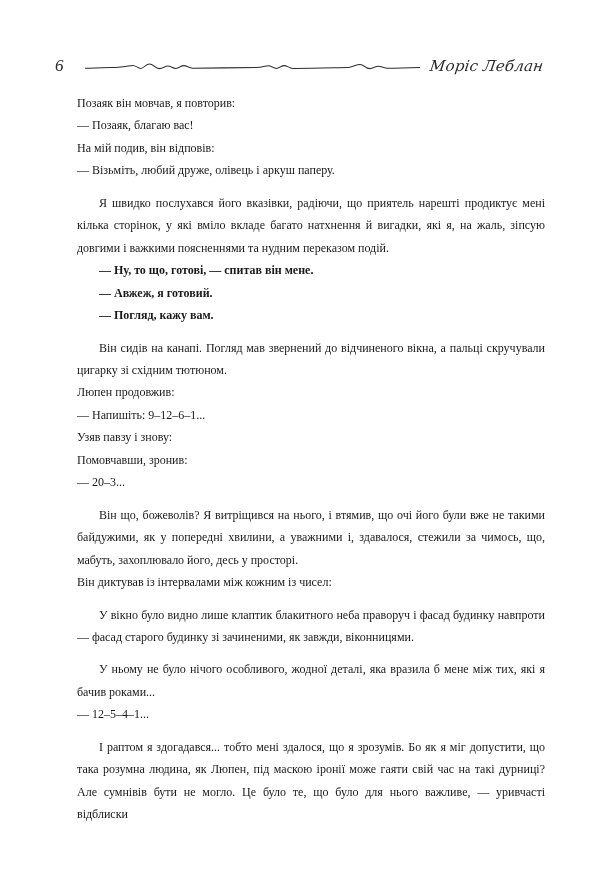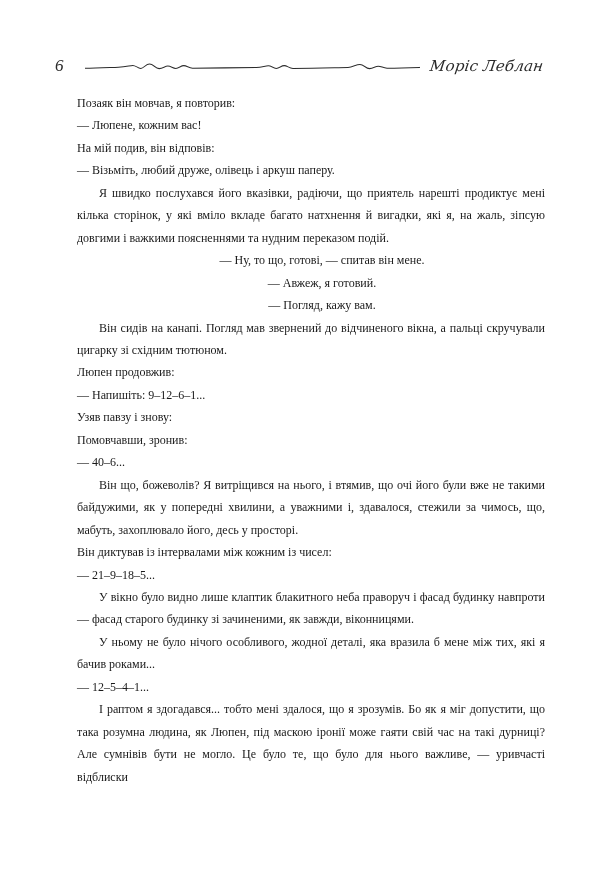--- a/index.html
+++ b/index.html
@@ -87,26 +87,28 @@
     color: #191919;
     text-align: justify;
     text-justify: inter-word;
     hyphens: manual;
     -webkit-hyphens: manual;
   }
 
   
   p.para {
     text-indent: 22px;
+    margin-top: 10px;
   }
 
   
   p.dlg {
     text-indent: 22px;
-    text-align: center;
+    text-align: left;
+    font-weight: bold;
   }
 
   
   p.flush {
     text-indent: 0;
     text-align: left;
   }
 
   
   p.para:last-child {
@@ -145,35 +147,34 @@
                  C 372,11.2 374,13.2 379,13.2
                  C 395,13.2 408,12.8 420,12.4" fill="none" stroke="#2b2b2b" stroke-width="1.05" stroke-linecap="round"></path>
       </svg>
     </div>
 
     <div class="author-signature">Моріс Леблан</div>
   </div>
 
   <div class="textblock">
       <p class="flush">Позаяк він мовчав, я повторив:</p>
-      <p class="flush">— Люпене, кожним вас!</p>
+      <p class="flush">— Позаяк, благаю вас!</p>
       <p class="flush">На мій подив, він відповів:</p>
       <p class="flush">— Візьміть, любий друже, олівець і аркуш паперу.</p>
       <p class="para">Я швидко послухався його вказівки, радіючи, що приятель нарешті продиктує мені кілька сторінок, у які вміло вкладе багато натхнення й вигадки, які я, на жаль, зіпсую довгими і важкими поясненнями та нудним переказом подій.</p>
       <p class="dlg">— Ну, то що, готові, — спитав він мене.</p>
       <p class="dlg">— Авжеж, я готовий.</p>
       <p class="dlg">— Погляд, кажу вам.</p>
       <p class="para">Він сидів на канапі. Погляд мав звернений до відчиненого вікна, а пальці скручували цигарку зі східним тютюном.</p>
       <p class="flush">Люпен продовжив:</p>
       <p class="flush">— Напишіть: 9–12–6–1...</p>
       <p class="flush">Узяв павзу і знову:</p>
       <p class="flush">Помовчавши, зронив:</p>
-      <p class="flush">— 40–6...</p>
+      <p class="flush">— 20–3...</p>
       <p class="para">Він що, божеволів? Я витріщився на нього, і втямив, що очі його були вже не такими байдужими, як у попередні хвилини, а уважними і, здавалося, стежили за чимось, що, мабуть, захоплювало його, десь у просторі.</p>
       <p class="flush">Він диктував із інтервалами між кожним із чисел:</p>
-      <p class="flush">— 21–9–18–5...</p>
       <p class="para">У вікно було видно лише клаптик блакитного неба праворуч і фасад будинку навпроти — фасад старого будинку зі зачиненими, як завжди, віконницями.</p>
       <p class="para">У ньому не було нічого особливого, жодної деталі, яка вразила б мене між тих, які я бачив роками...</p>
       <p class="flush">— 12–5–4–1...</p>
       <p class="para">І раптом я здогадався... тобто мені здалося, що я зрозумів. Бо як я міг допустити, що така розумна людина, як Люпен, під маскою іронії може гаяти свій час на такі дурниці? Але сумнівів бути не мо­гло. Це було те, що було для нього важливе, — уривчасті відблиски</p>
     </div>
 
 </div>
 
 </body></html>

